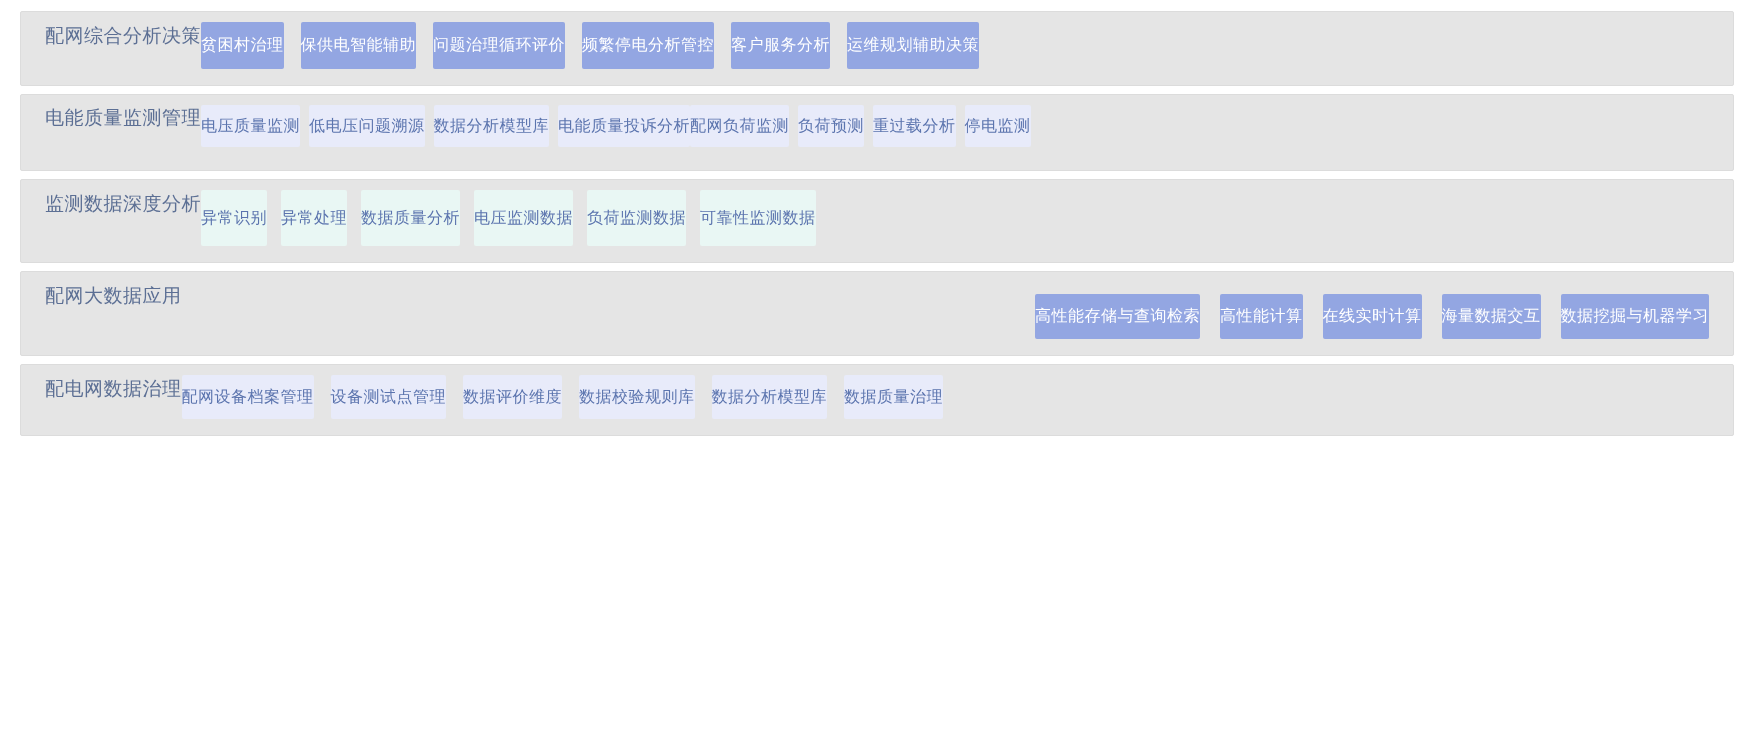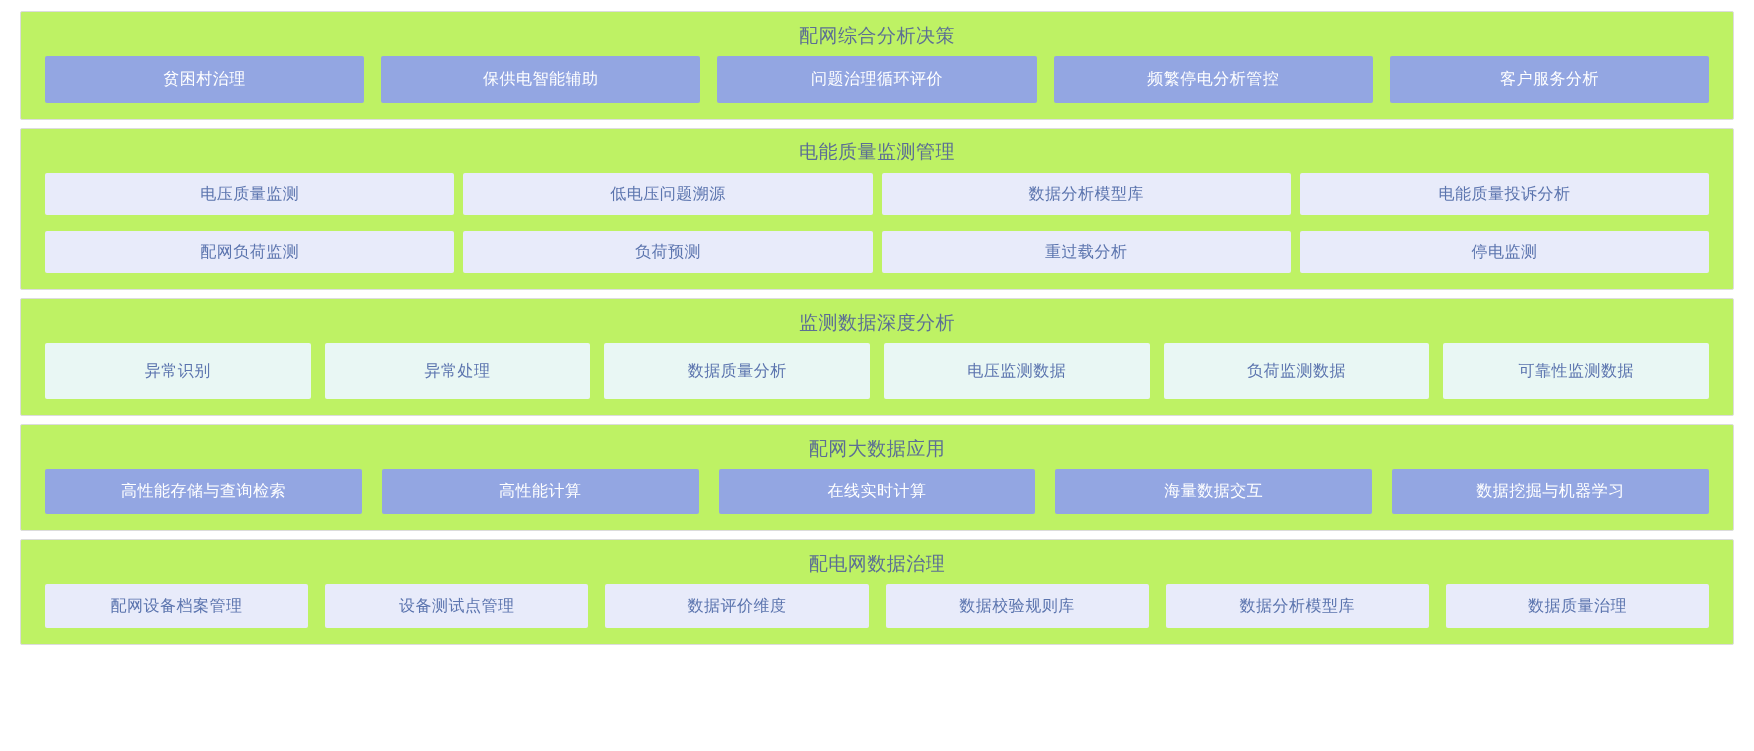--- a/index.html
+++ b/index.html
@@ -20,41 +20,41 @@
     box-sizing: border-box;
     padding: 11px 20px 8px 20px;
     display: flex;
     flex-direction: column;
     gap: 8px;
   }
 
   .panel {
     border: 1px solid #dcdcdc;
     border-radius: 2px;
-    background: #bef264;
+    background: #e5e5e5;
     box-sizing: border-box;
     padding: 10px 24px 14px 24px;
     display: flex;
-    flex-direction: column;
+    flex-direction: row;
   }
 
   .panel-title {
     text-align: center;
     font-size: 19px;
     line-height: 28px;
     color: #5c6f94;
     font-weight: 400;
     letter-spacing: 0.5px;
     margin-bottom: 6px;
   }
 
   .tile-row {
     display: flex;
     gap: 17px;
-    margin-bottom: 16px;
+    margin-bottom: 7px;
   }
   .tile-row:last-child { margin-bottom: 0; }
 
   .tile {
     flex: 1 1 0;
     height: 44px;
     display: flex;
     align-items: center;
     justify-content: center;
     font-size: 16px;
@@ -86,35 +86,36 @@
   .panel.s5 { padding-bottom: 16px; }
 
   .panel.s1 .tile { height: 47px; }
   .panel.s2 .tile { height: 42px; }
   .panel.s3 .tile { height: 56px; }
   .panel.s4 .tile { height: 45px; }
   .panel.s5 .tile { height: 44px; }
 
   .panel.s2 .tile-row { gap: 9px; }
   .panel.s3 .tile-row { gap: 14px; }
-  .panel.s4 .tile-row { gap: 20px; }
+  .panel.s4 .tile-row { gap: 20px; margin-top: 12px; }
   .panel.s5 .tile-row { gap: 17px; }
 </style>
 </head>
 <body>
 
 <div id="app">
     <div class="panel s1">
       <div class="panel-title">配网综合分析决策</div>
       <div class="tile-row">
         <div class="tile solid">贫困村治理</div>
         <div class="tile solid">保供电智能辅助</div>
         <div class="tile solid">问题治理循环评价</div>
         <div class="tile solid">频繁停电分析管控</div>
         <div class="tile solid">客户服务分析</div>
+        <div class="tile solid">运维规划辅助决策</div>
       </div>
     </div>
     <div class="panel s2">
       <div class="panel-title">电能质量监测管理</div>
       <div class="tile-row">
         <div class="tile lavender">电压质量监测</div>
         <div class="tile lavender">低电压问题溯源</div>
         <div class="tile lavender">数据分析模型库</div>
         <div class="tile lavender">电能质量投诉分析</div>
       </div>

